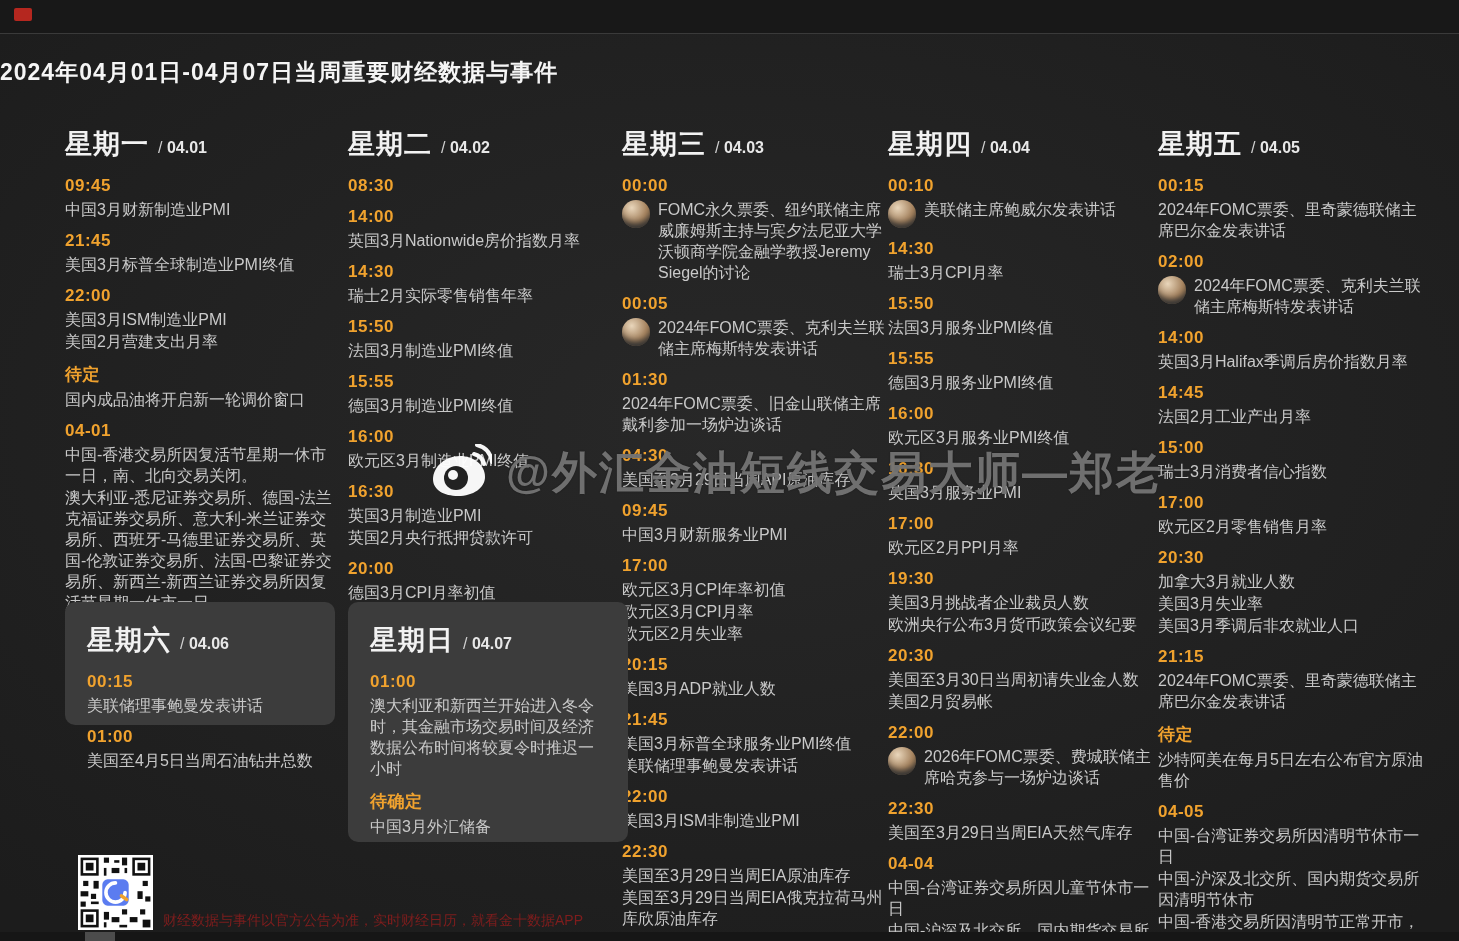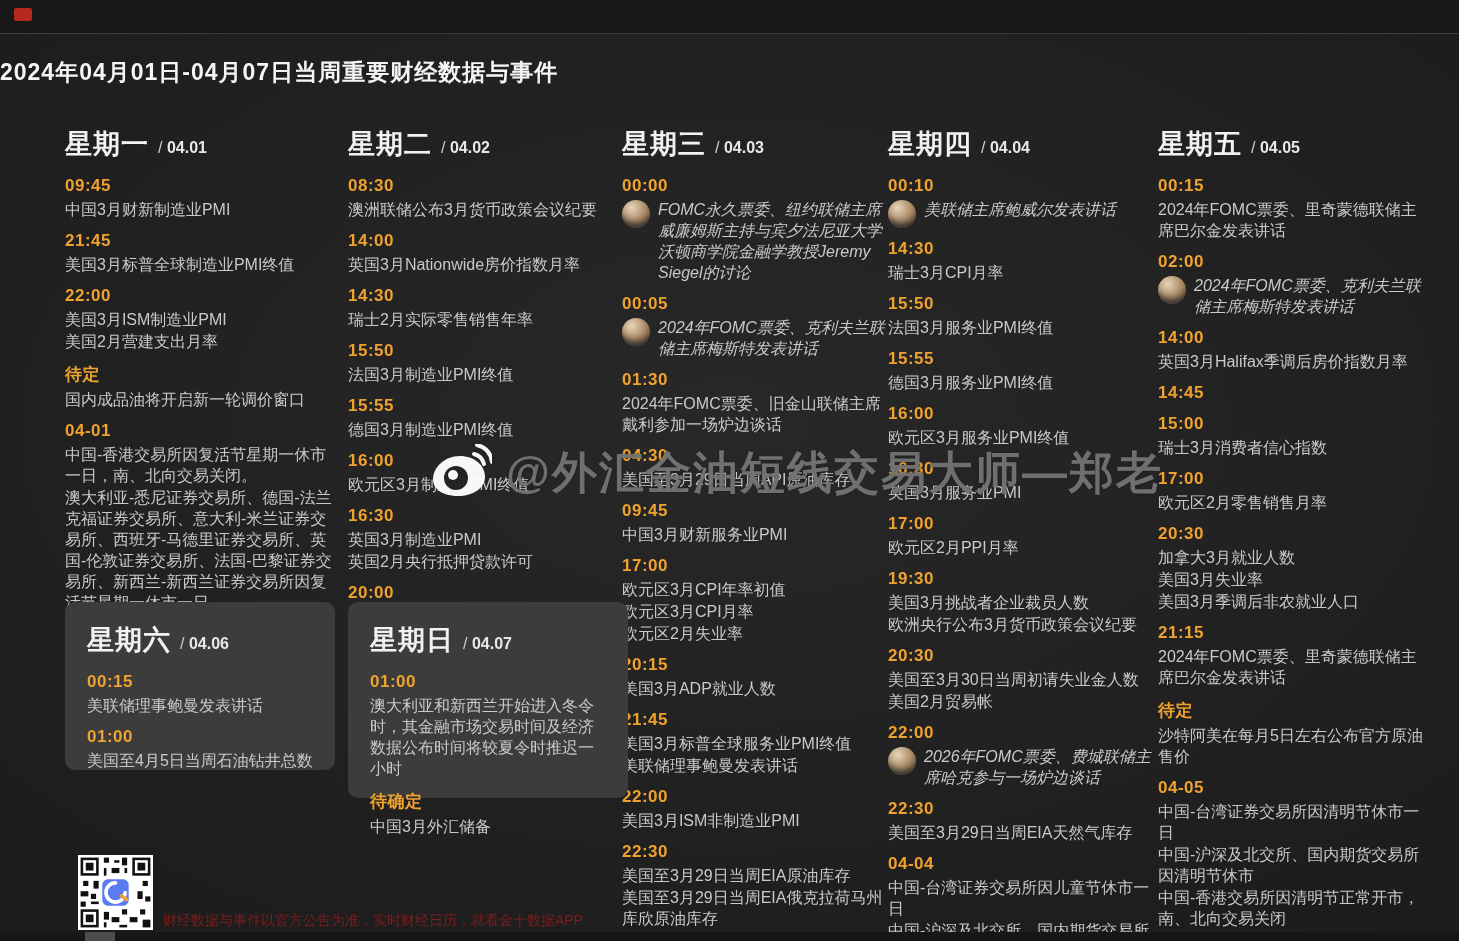--- a/index.html
+++ b/index.html
@@ -7,30 +7,30 @@
     width:1459px;height:941px;overflow:hidden;position:relative;
     background:radial-gradient(1250px 760px at 50% 45%, #282828, #1c1c1c 85%);
     font-family:"Liberation Sans","DejaVu Sans",sans-serif;
     -webkit-font-smoothing:antialiased;
   }
   .topbar{position:absolute;left:0;top:0;width:1459px;height:33px;background:#181818;border-bottom:1px solid #3a3a3a;}
   .red-ind{position:absolute;left:14px;top:8px;width:18px;height:13px;background:#b5271f;border-radius:2px;}
   .title{position:absolute;left:0;top:57px;width:1409px;text-align:left;color:#f5f5f5;font-size:23px;font-weight:bold;letter-spacing:1px;}
   .column{position:absolute;top:126px;width:270px;}
   .wbox{position:absolute;width:270px;background:#3c3c3c;border-radius:10px;padding:20px 22px 18px 22px;box-sizing:border-box;}
-  #wbox0{left:65px;top:602px;height:168px;}
-  #wbox1{left:348px;top:602px;height:196px;width:280px;}
+  #wbox0{left:65px;top:602px;height:123px;}
+  #wbox1{left:348px;top:602px;height:240px;width:280px;}
   .day-head{margin-bottom:14px;}
   .day-name{color:#f2f2f2;font-size:27px;font-weight:bold;letter-spacing:1px;}
   .day-date{color:#e8e8e8;font-size:16px;font-weight:bold;margin-left:9px;}
   .day-date::before{content:"/ ";font-weight:normal;color:#cfcfcf;}
   .entry{margin-bottom:11px;}
   .time{color:#f0a22e;font-size:17px;font-weight:bold;margin-bottom:3px;letter-spacing:.5px;}
   .item{color:#c9c9c9;font-size:16px;line-height:21px;margin-bottom:1px;}
-  .with-avatar{display:flex;align-items:flex-start;font-style:italic;}
+  .with-avatar{display:flex;align-items:flex-start;}
   .avatar{flex:0 0 28px;width:28px;height:28px;border-radius:50%;margin-right:8px;margin-top:1px;
     background:radial-gradient(circle at 35% 28%, #e9d6bb, #a5835f 55%, #54422f 95%);
     box-shadow:inset 0 -9px 6px -5px #333;}
   .watermark{position:absolute;left:430px;top:443px;display:flex;align-items:center;color:#737373;opacity:.96;pointer-events:none;}
   .wm-text{font-size:45px;font-weight:bold;letter-spacing:2px;white-space:nowrap;text-shadow:0 0 2px rgba(0,0,0,.35);}
   .qr{position:absolute;left:78px;top:855px;width:75px;height:75px;}
   .footer-text{position:absolute;left:163px;top:912px;color:#7f1d1d;font-size:14px;}
   .bottom-strip{position:absolute;left:0;top:932px;width:1459px;height:9px;background:#161616;}
   .bottom-thumb{position:absolute;left:85px;top:0;width:30px;height:9px;background:#4c4c4c;}
 </style>
@@ -66,21 +66,20 @@
         <div class="time">04-01</div>
         <div class="item"><span class="itx">中国-香港交易所因复活节星期一休市一日，南、北向交易关闭。</span></div>
         <div class="item"><span class="itx">澳大利亚-悉尼证券交易所、德国-法兰克福证券交易所、意大利-米兰证券交易所、西班牙-马德里证券交易所、英国-伦敦证券交易所、法国-巴黎证券交易所、新西兰-新西兰证券交易所因复活节星期一休市一日</span></div>
         <div class="item"><span class="itx">美国-芝商所因复活节星期一美国活跃债券市场的交易时间为北京时间07:30-14:00和18:00-次日05:30</span></div>
       </div>
     </div>
     <div class="column" style="left: 348px;">
       <div class="day-head"><span class="day-name">星期二</span><span class="day-date">04.02</span></div>
       <div class="entry">
         <div class="time">08:30</div>
-        <div class="item"><span class="itx">澳洲联储公布3月货币政策会议纪要</span></div>
       </div>
       <div class="entry">
         <div class="time">14:00</div>
         <div class="item"><span class="itx">英国3月Nationwide房价指数月率</span></div>
       </div>
       <div class="entry">
         <div class="time">14:30</div>
         <div class="item"><span class="itx">瑞士2月实际零售销售年率</span></div>
       </div>
       <div class="entry">
@@ -236,20 +235,21 @@
           <span class="avatar"></span>
           <span class="itx">2024年FOMC票委、克利夫兰联储主席梅斯特发表讲话</span>
         </div>
       </div>
       <div class="entry">
         <div class="time">14:00</div>
         <div class="item"><span class="itx">英国3月Halifax季调后房价指数月率</span></div>
       </div>
       <div class="entry">
         <div class="time">14:45</div>
+        <div class="item"><span class="itx">法国2月工业产出月率</span></div>
       </div>
       <div class="entry">
         <div class="time">15:00</div>
         <div class="item"><span class="itx">瑞士3月消费者信心指数</span></div>
       </div>
       <div class="entry">
         <div class="time">17:00</div>
         <div class="item"><span class="itx">欧元区2月零售销售月率</span></div>
       </div>
       <div class="entry">

